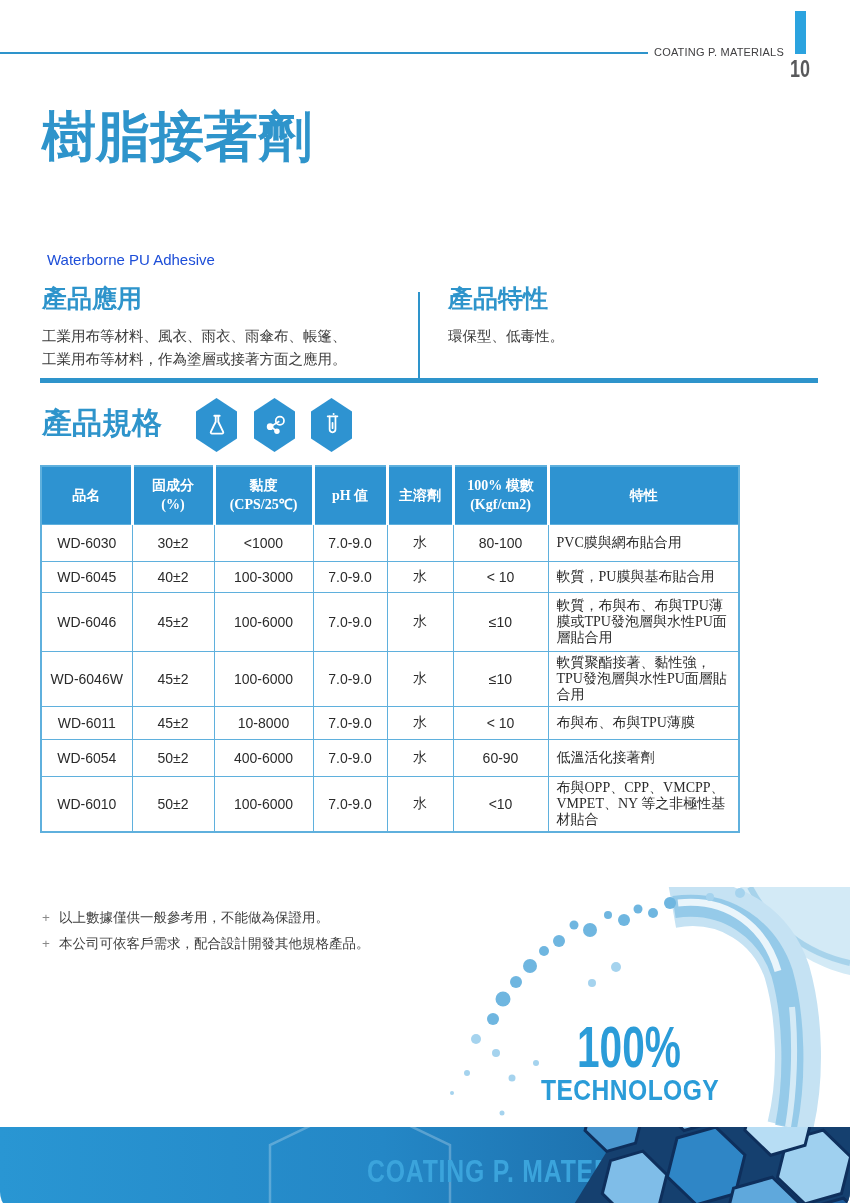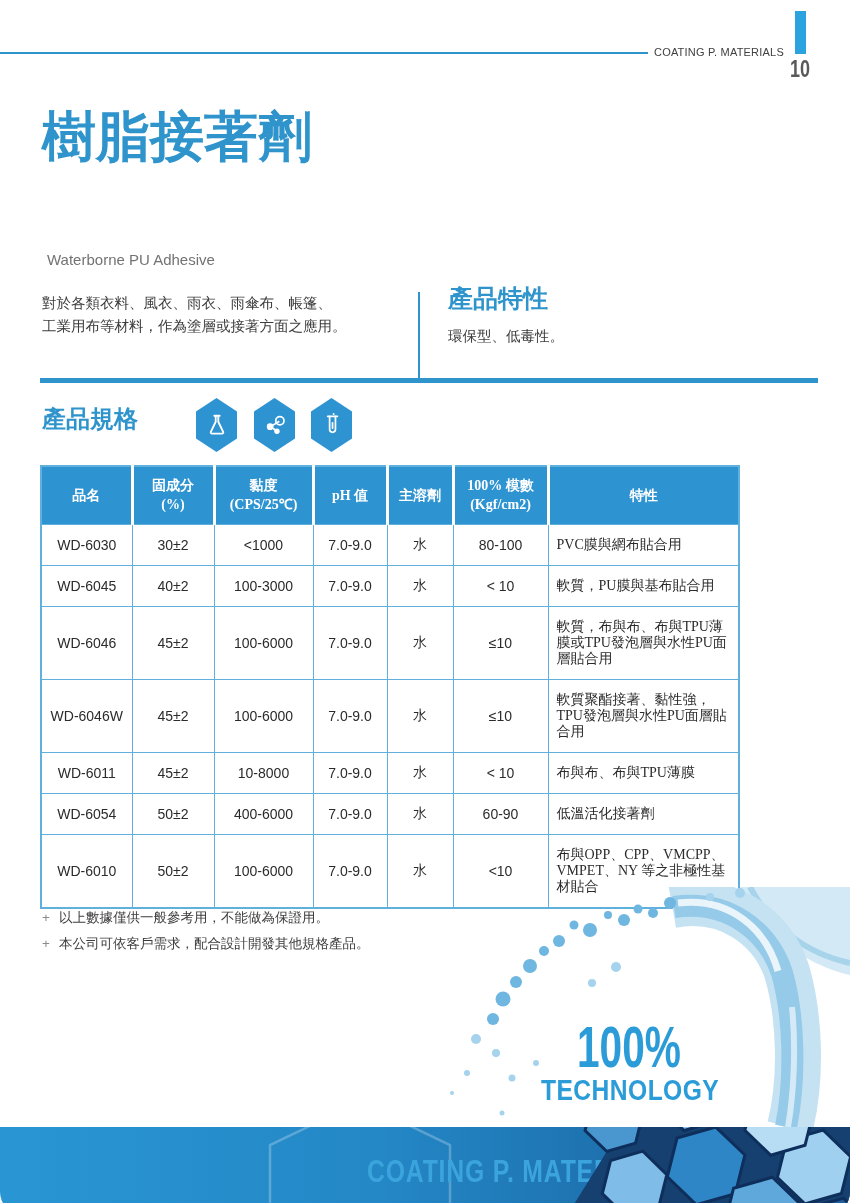--- a/index.html
+++ b/index.html
@@ -17,46 +17,46 @@
   .page{position:relative;width:850px;height:1203px;background:#fff;overflow:hidden;margin:11px auto;border-radius:22px;}
 
   
   .hdr-line{position:absolute;left:0;top:41px;width:648px;height:2px;background:var(--accent);}
   .hdr-brand{position:absolute;left:654px;top:35px;width:120px;font-size:11px;color:#414042;letter-spacing:.2px;white-space:nowrap;}
   .page-tab{position:absolute;left:795px;top:0;width:11px;height:43px;background:var(--tab);}
   .page-num{position:absolute;left:783px;top:44px;width:34px;text-align:center;font-size:24px;font-weight:bold;color:#58595b;transform:scaleX(.75);transform-origin:center;}
 
   
   .title{position:absolute;left:42px;top:94px;color:var(--accent);font-family:"Liberation Serif",serif;font-weight:bold;font-size:54px;line-height:64px;white-space:nowrap;}
-  .subtitle{position:absolute;left:47px;top:240px;font-size:15px;color:#737373;}
+  .subtitle{position:absolute;left:47px;top:240px;font-size:15px;color:#1d4ed8;}
 
   
   .sec-heading{font-family:"Liberation Serif",serif;font-weight:bold;font-size:25px;color:var(--accent);}
   .sec-app{position:absolute;left:42px;top:271px;width:370px;}
   .sec-feat{position:absolute;left:448px;top:271px;width:340px;}
   .sec-body{margin-top:10px;font-size:14.5px;line-height:23px;color:var(--text);font-family:"Liberation Serif",serif;}
   .v-divider{position:absolute;left:418px;top:281px;width:2px;height:86px;background:var(--accent);}
   .bar-divider{position:absolute;left:40px;top:367px;width:778px;height:5px;background:var(--accent);}
 
   
-  .specs-heading{position:absolute;left:42px;top:392px;font-family:"Liberation Serif",serif;font-weight:bold;font-size:24px;color:var(--accent);text-align:center;}
+  .specs-heading{position:absolute;left:42px;top:392px;font-family:"Liberation Serif",serif;font-weight:bold;font-size:30px;color:var(--accent);text-align:center;}
   .hex-icon{position:absolute;top:387px;width:41px;height:54px;background:var(--table_header);
     clip-path:polygon(50% 0%,100% 25%,100% 75%,50% 100%,0% 75%,0% 25%);
     display:flex;align-items:center;justify-content:center;}
   .hex-1{left:196px}.hex-2{left:254px}.hex-3{left:311px}
   .hex-icon svg{width:26px;height:26px;}
 
   
   .spec-table{position:absolute;left:40px;top:454px;width:698px;border-collapse:collapse;table-layout:fixed;}
   .spec-table th{background:var(--table_header);color:#fff;font-family:"Liberation Serif",serif;font-weight:bold;
     font-size:14px;height:58px;border-right:3px solid #fff;vertical-align:middle;text-align:center;line-height:19px;}
   .spec-table th:last-child{border-right:2px solid var(--table_border);}
   .spec-table td{border:1.5px solid var(--table_border);font-size:14px;color:#2b2b2b;text-align:center;vertical-align:middle;background:#fff;}
   .spec-table{border:2px solid var(--table_border);}
-  .td-feature{text-align:left !important;padding:12px 8px;font-family:"Liberation Serif",serif;font-size:13.5px;line-height:16px;}
+  .td-feature{text-align:left !important;padding:3px 8px;font-family:"Liberation Serif",serif;font-size:13.5px;line-height:16px;}
   .td-solvent{font-family:"Liberation Serif",serif;}
   .rh37{height:37px}.rh31{height:31px}.rh59{height:59px}.rh33{height:33px}.rh28{height:28px}
   .rh34{height:34px}.rh30{height:30px}.rh46{height:46px}
   .hd2{display:block;}
 
   
   .notes{position:absolute;left:42px;top:894px;}
   .note-line{font-family:"Liberation Serif",serif;font-size:13.5px;color:var(--text);line-height:26px;}
   .note-marker{color:#8a8a8a;margin-right:9px;font-family:"Liberation Sans",sans-serif;}
 
@@ -84,22 +84,23 @@
   <div class="hdr-brand">COATING P. MATERIALS</div>
   <div class="page-tab"></div>
   <div class="page-num">10</div>
 
   <div class="title">
     <div>樹脂接著劑</div>
   </div>
   <div class="subtitle">Waterborne PU Adhesive</div>
 
   <div class="sec-app">
+    <div class="sec-heading">產品應用</div>
     <div class="sec-body">
-      <div>對於各類衣料、風衣、雨衣、雨傘布、帳篷、</div>
+      <div>工業用布等材料、風衣、雨衣、雨傘布、帳篷、</div>
       <div>工業用布等材料，作為塗層或接著方面之應用。</div>
     </div>
   </div>
   <div class="v-divider"></div>
   <div class="sec-feat">
     <div class="sec-heading">產品特性</div>
     <div class="sec-body">環保型、低毒性。</div>
   </div>
   <div class="bar-divider"></div>
 

